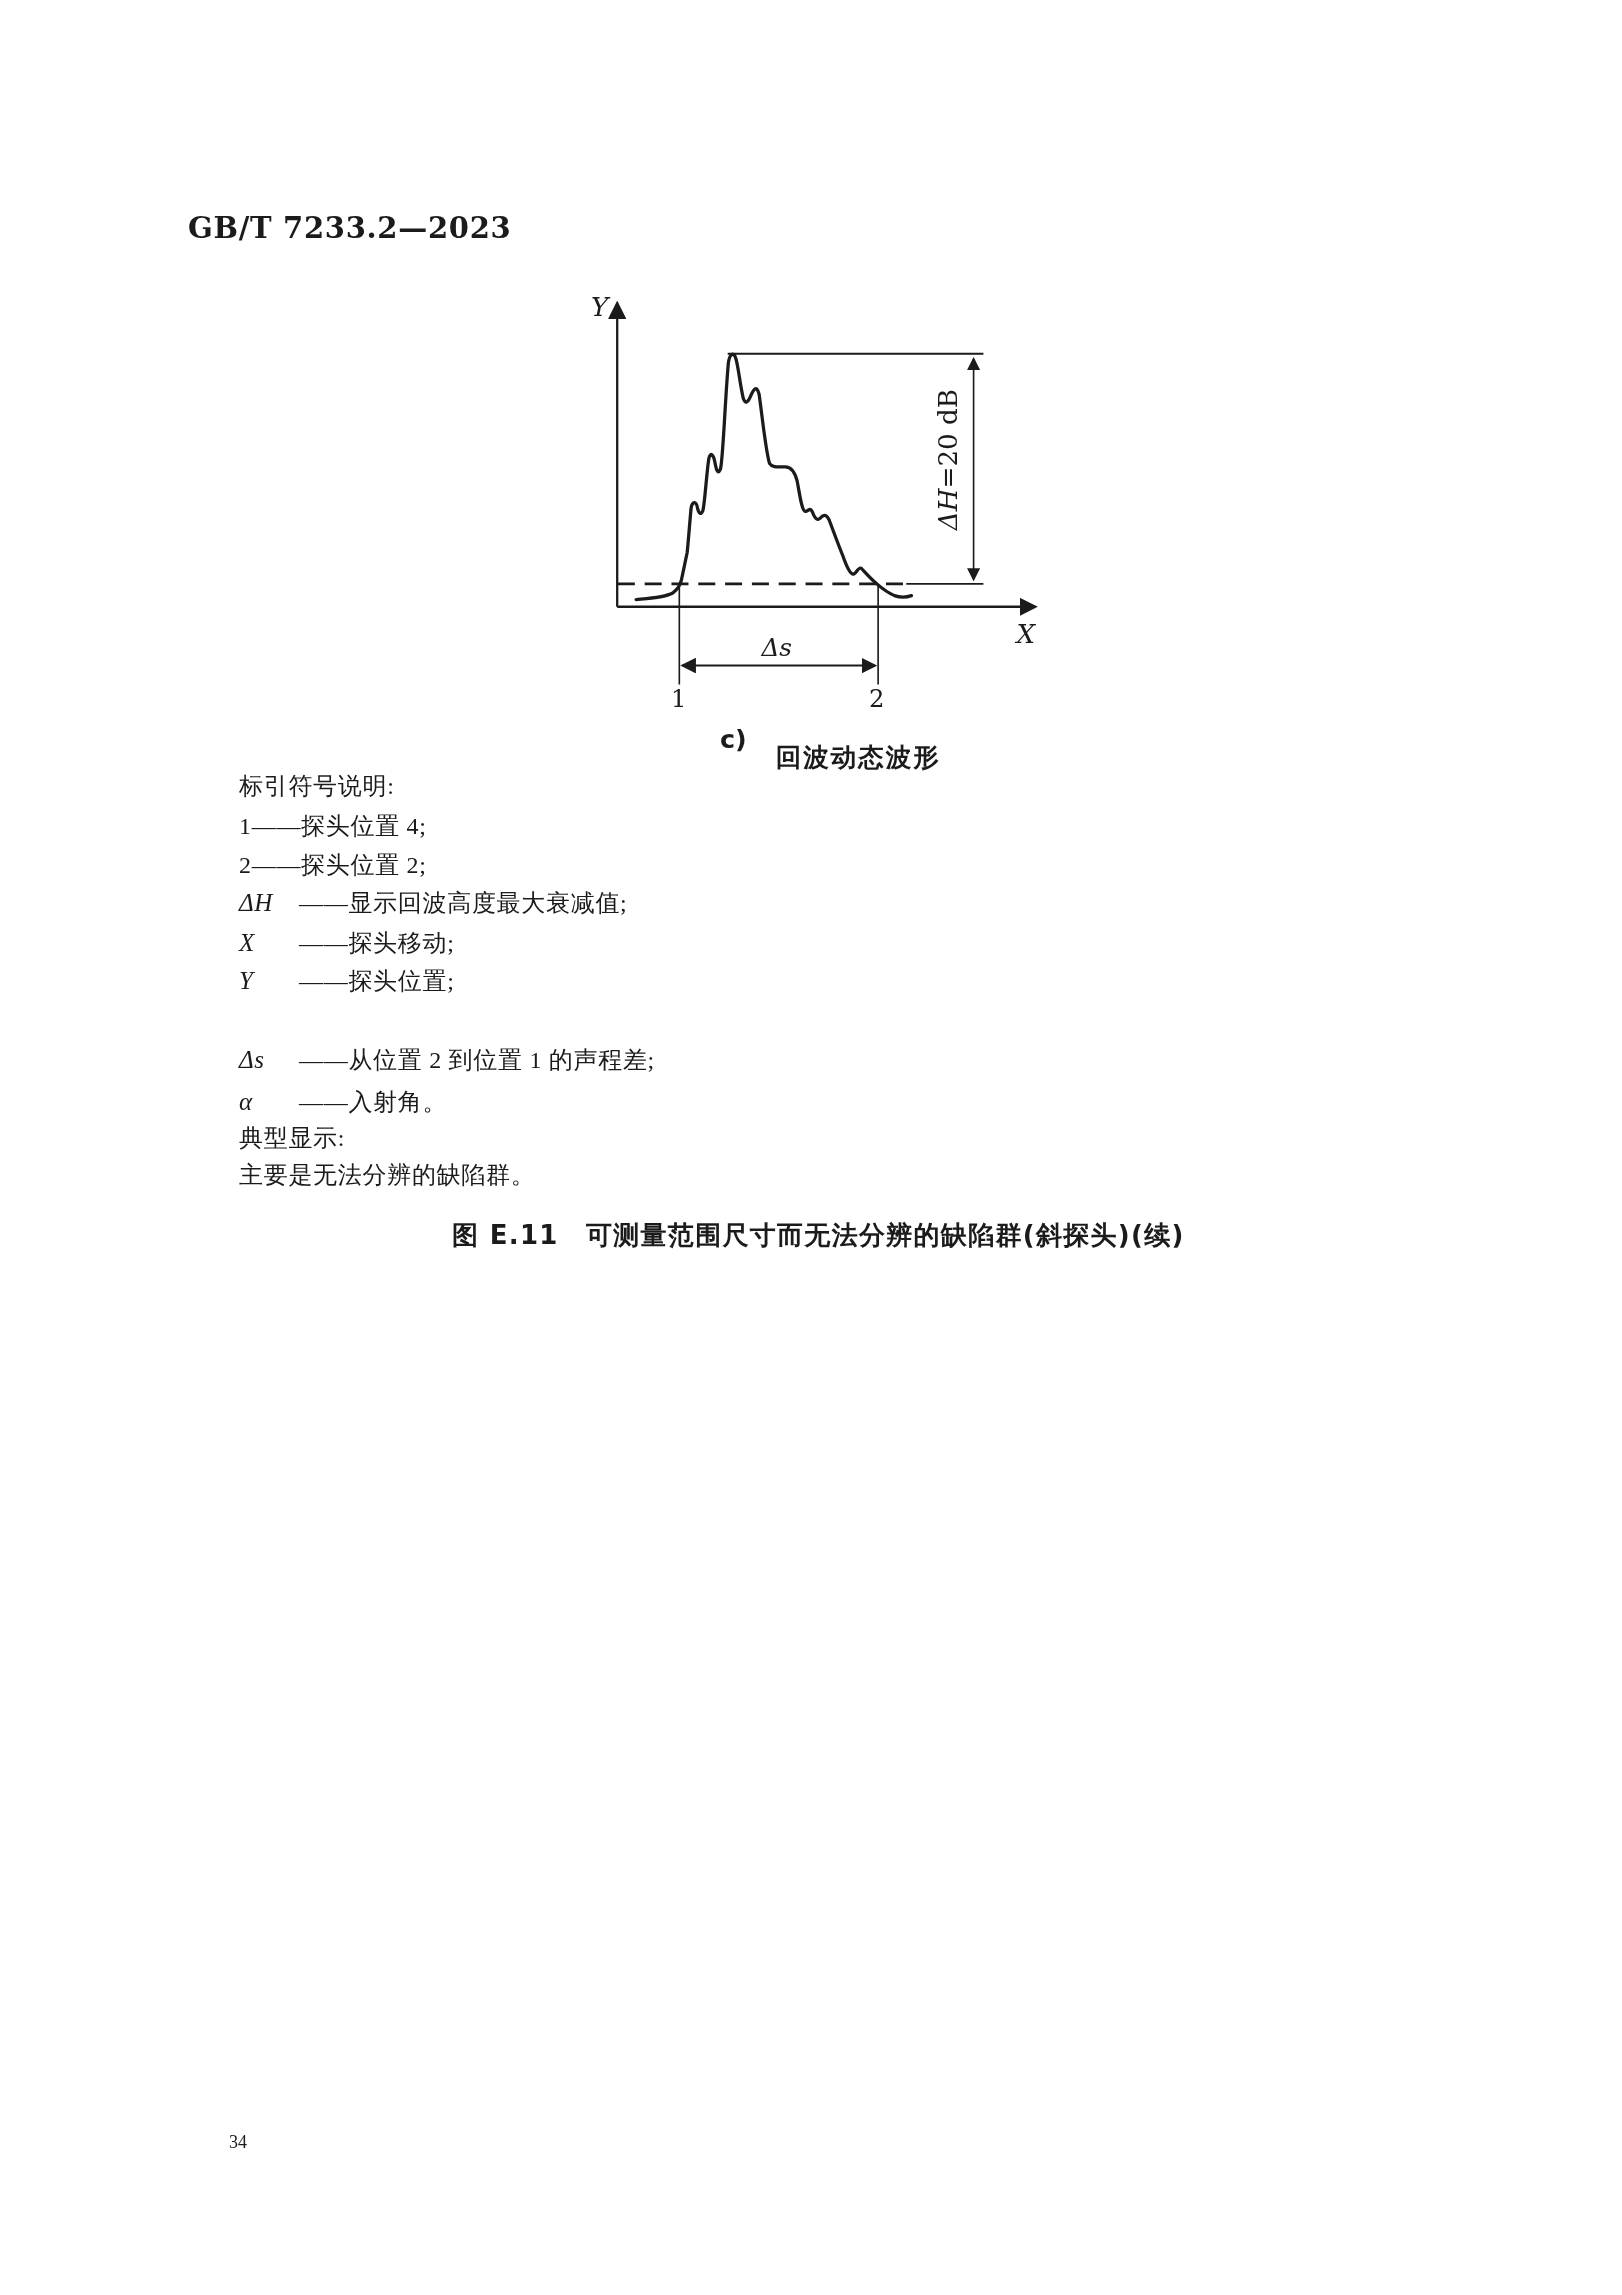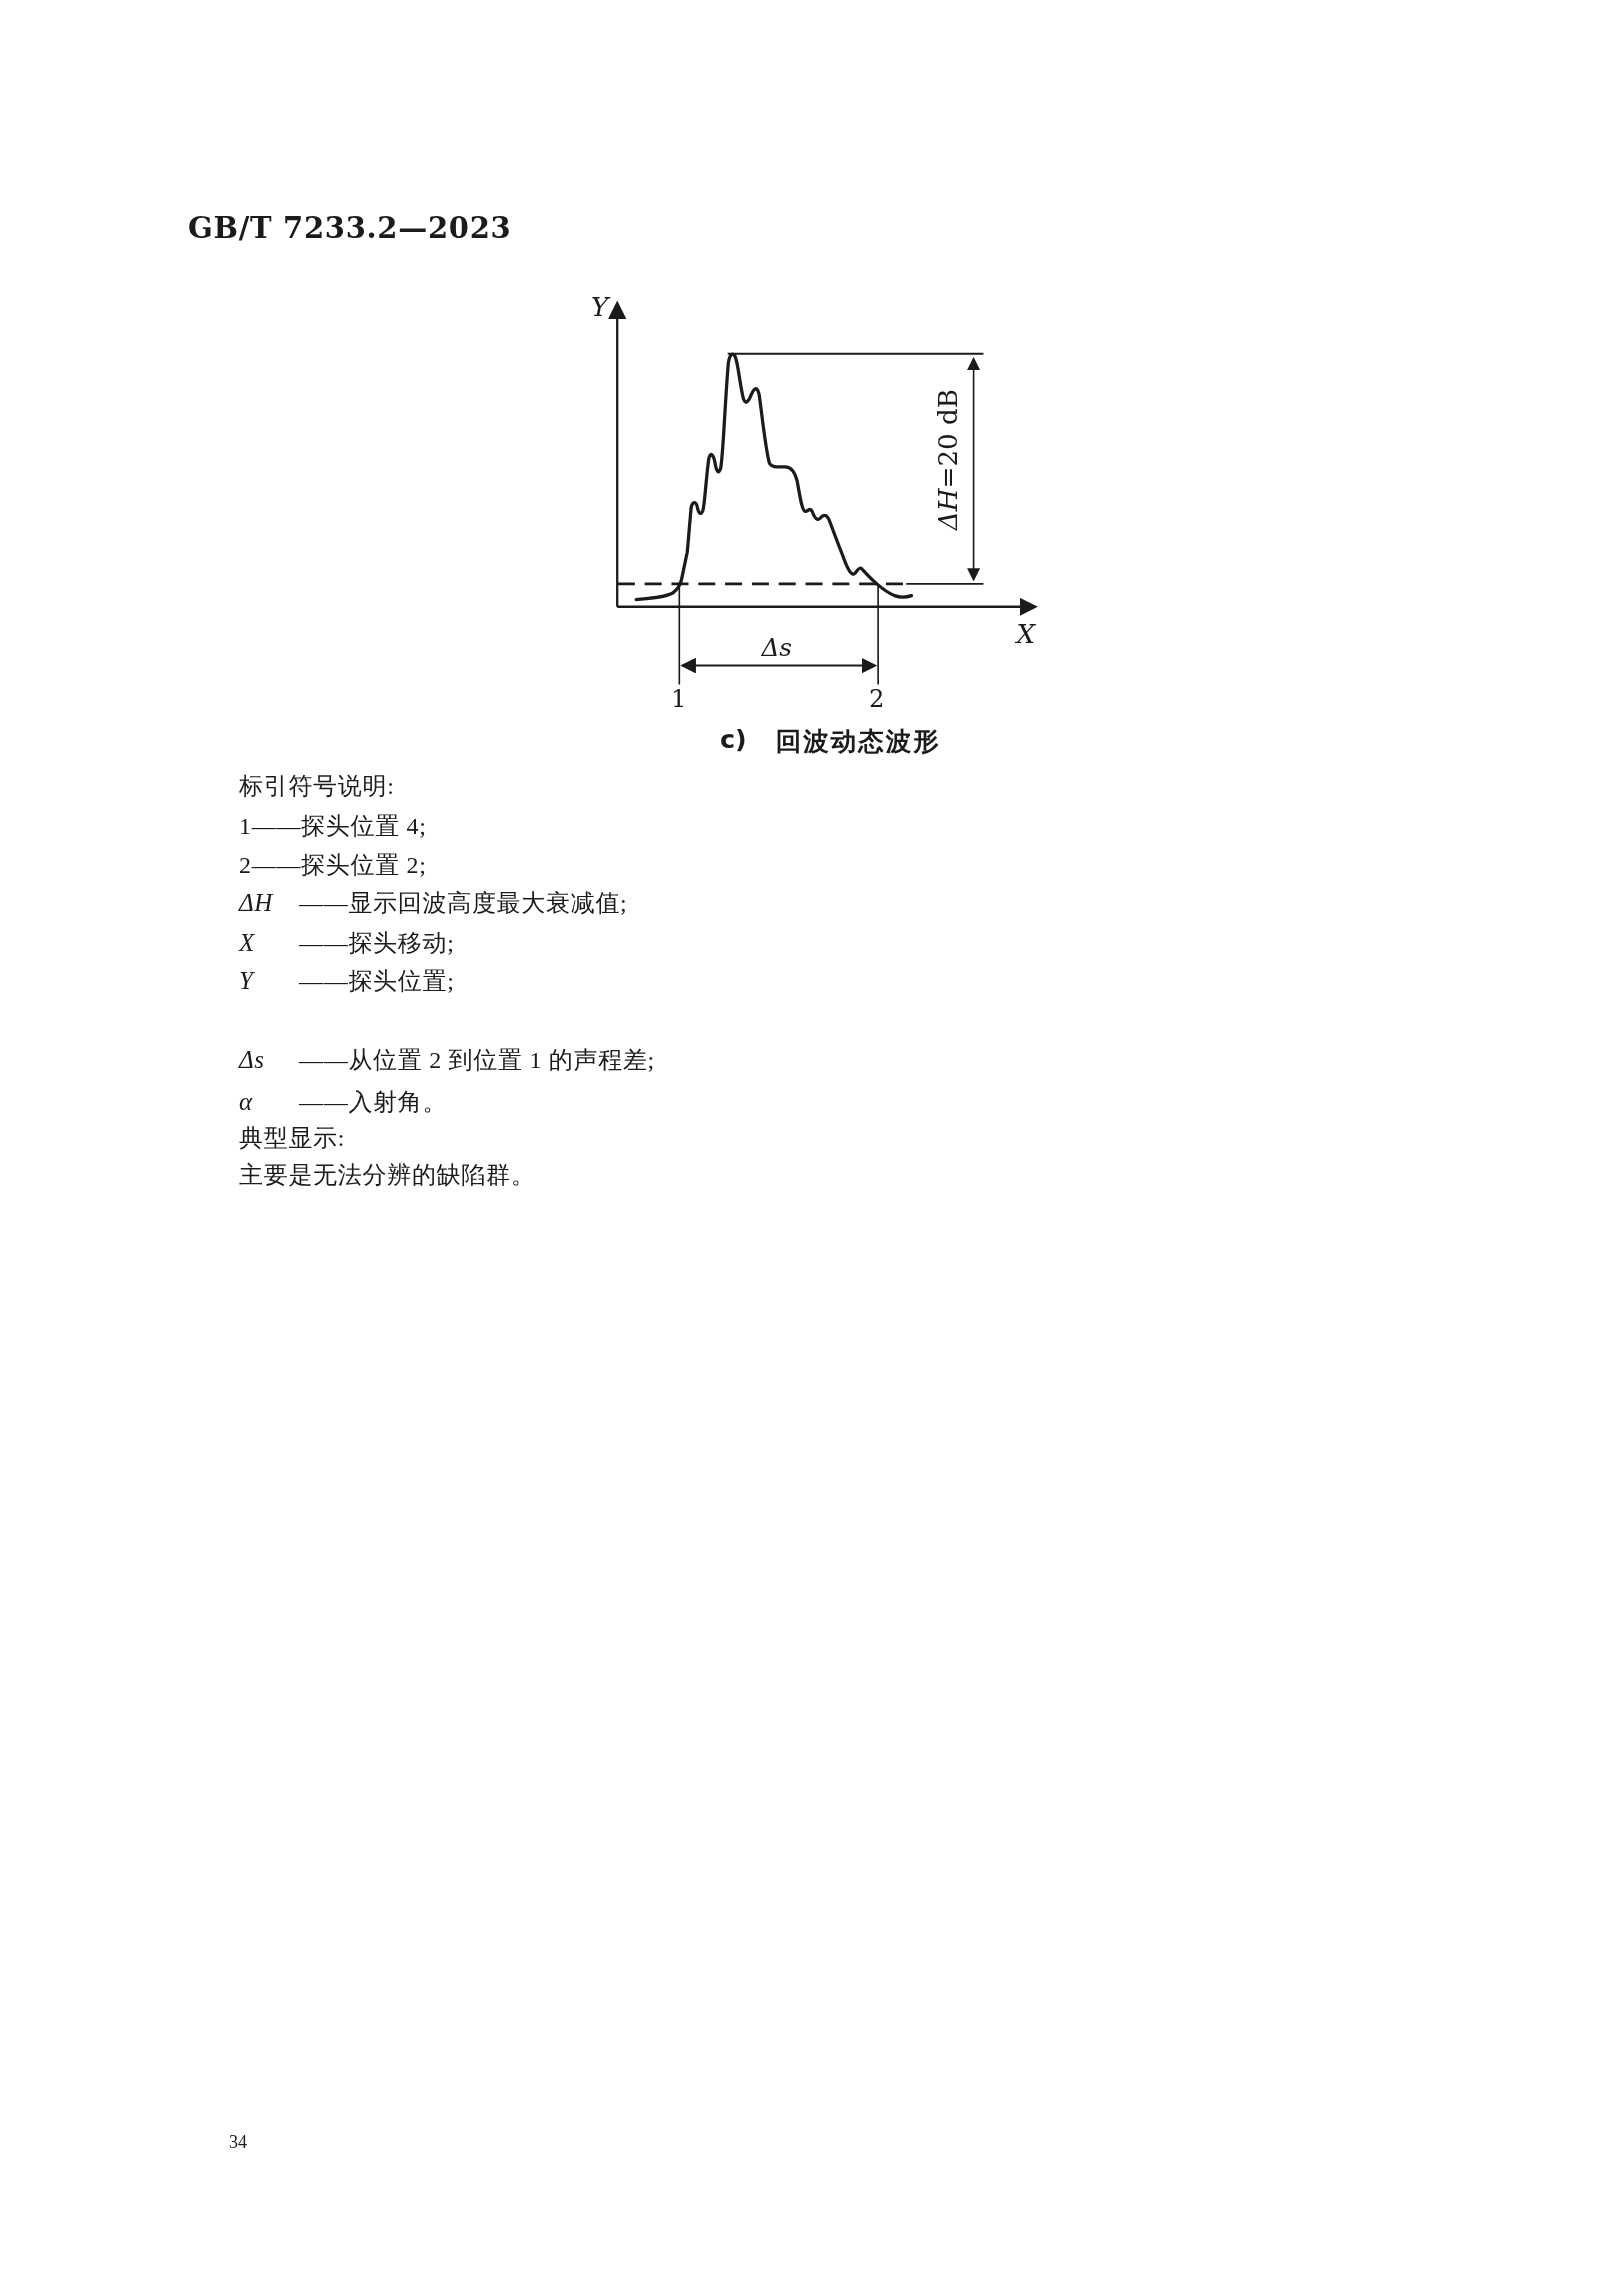--- a/index.html
+++ b/index.html
@@ -14,21 +14,21 @@
     font-family:"DejaVu Serif","Liberation Serif",serif;
     font-weight:bold; font-size:29px; letter-spacing:0.7px;
   }
   .diagram-wrap { position:absolute; left:576px; top:281px; width:497px; height:471px; }
   svg text { font-family:"DejaVu Serif","Liberation Serif",serif; fill:#1b1b1b; }
   .sub-caption {
     position:absolute; left:720px; top:724px; display:flex; gap:29px;
     font-family:"DejaVu Sans","Liberation Sans",sans-serif;
     font-weight:bold; font-size:25.5px;
   }
-  .sub-caption .zh { letter-spacing:2px; }
+  .sub-caption .zh { letter-spacing:2px;margin-top:16px; }
   .lg { position:absolute; left:239px; font-size:24px; letter-spacing:0.7px; white-space:nowrap; }
   .lg .sym { display:inline-block; font-style:italic; }
   .lg.wide .sym { width:60px; font-size:25px; }
   .lg.tight .sym { font-style:normal; }
   .t-title { top:770px; }
   .t-r0 { top:810px; }
   .t-r1 { top:849px;text-align:center; }
   .t-r2 { top:887px; }
   .t-r3 { top:927px; }
   .t-r4 { top:965px; }
@@ -127,20 +127,21 @@
   <div class="lg tight t-r1"><span class="sym">2</span><span>——探头位置 2;</span></div>
   <div class="lg wide t-r2"><span class="sym">ΔH</span><span>——显示回波高度最大衰减值;</span></div>
   <div class="lg wide t-r3"><span class="sym">X</span><span>——探头移动;</span></div>
   <div class="lg wide t-r4"><span class="sym">Y</span><span>——探头位置;</span></div>
   <div class="lg wide t-r6"><span class="sym">Δs</span><span>——从位置 2 到位置 1 的声程差;</span></div>
   <div class="lg wide t-r7"><span class="sym">α</span><span>——入射角。</span></div>
 
   <div class="lg t-typ">典型显示:</div>
   <div class="lg t-typb">主要是无法分辨的缺陷群。</div>
 
+  <div class="figure-caption">图 E.11　可测量范围尺寸而无法分辨的缺陷群(斜探头)(续)</div>
 
   <div class="dash-mark m1"></div>
   <div class="dash-mark m2"></div>
 
   <div class="page-number">34</div>
 
 </div>
 
 
 </body></html>

